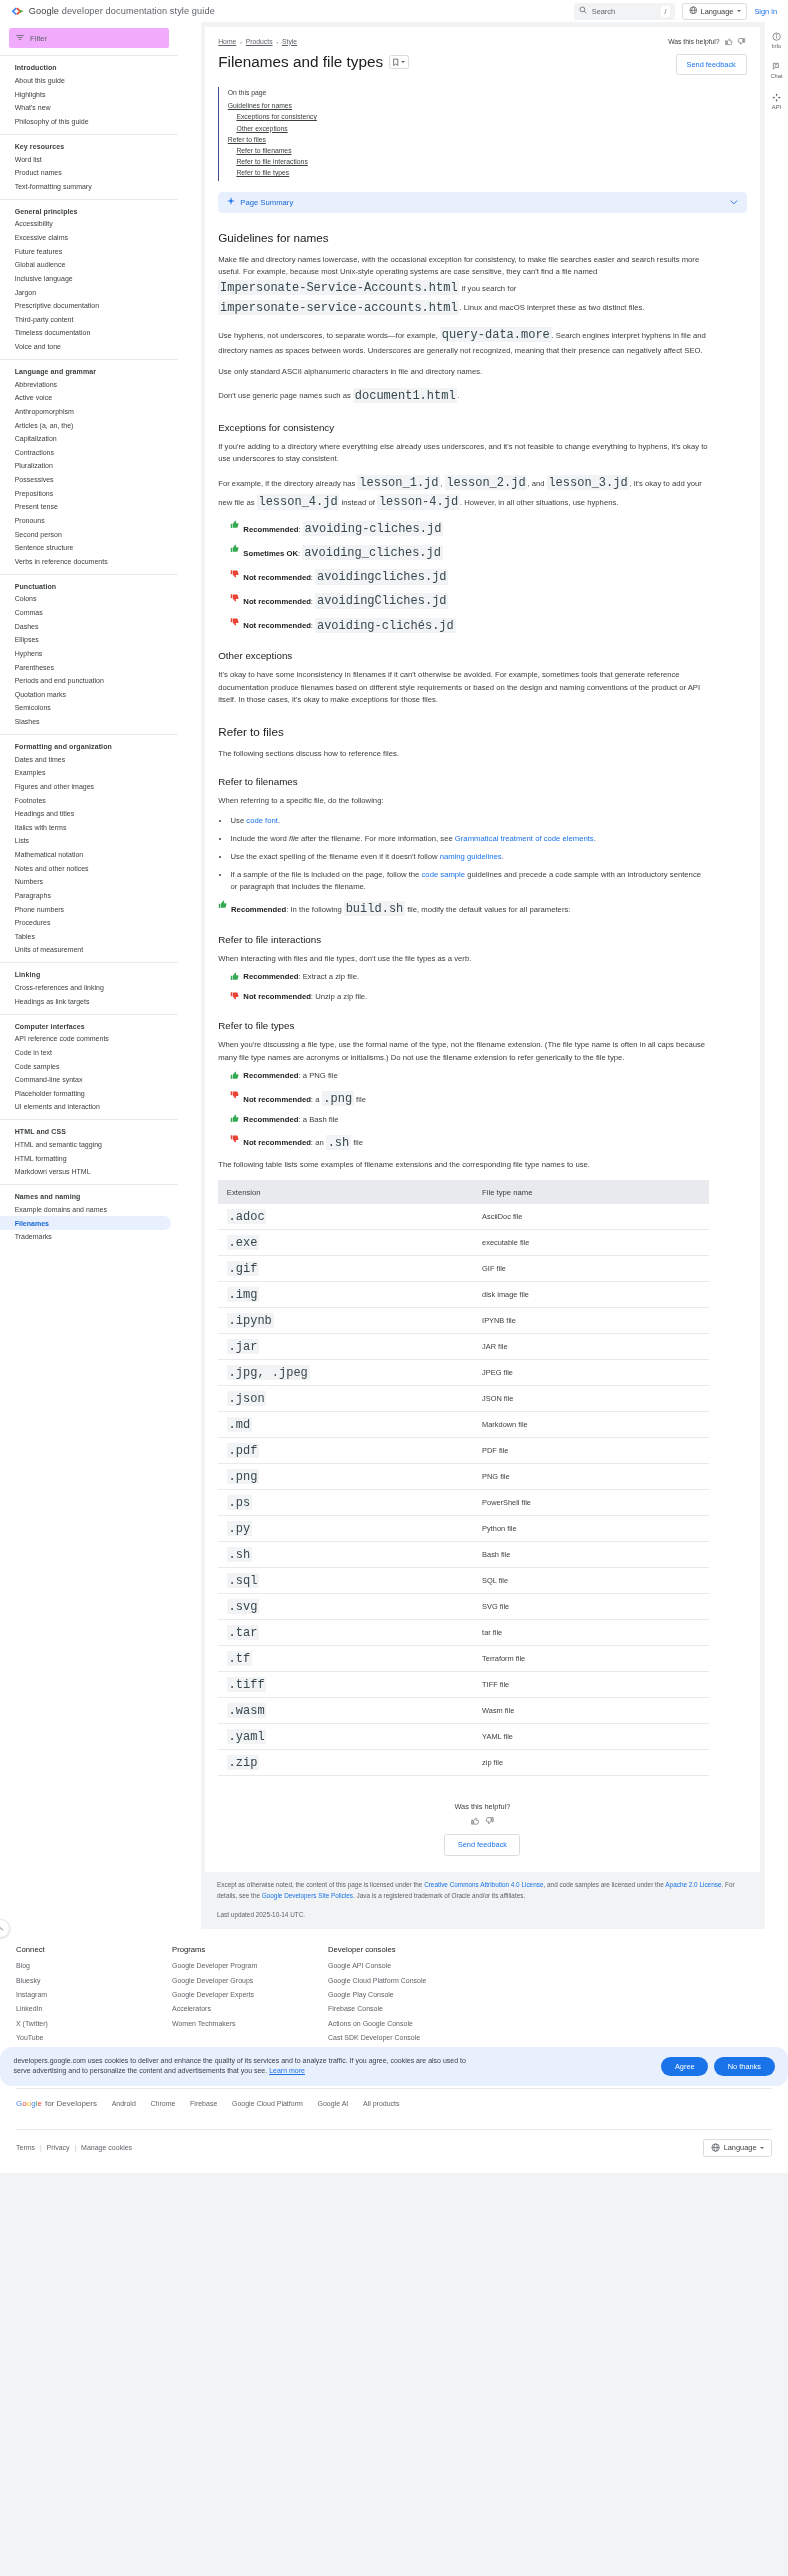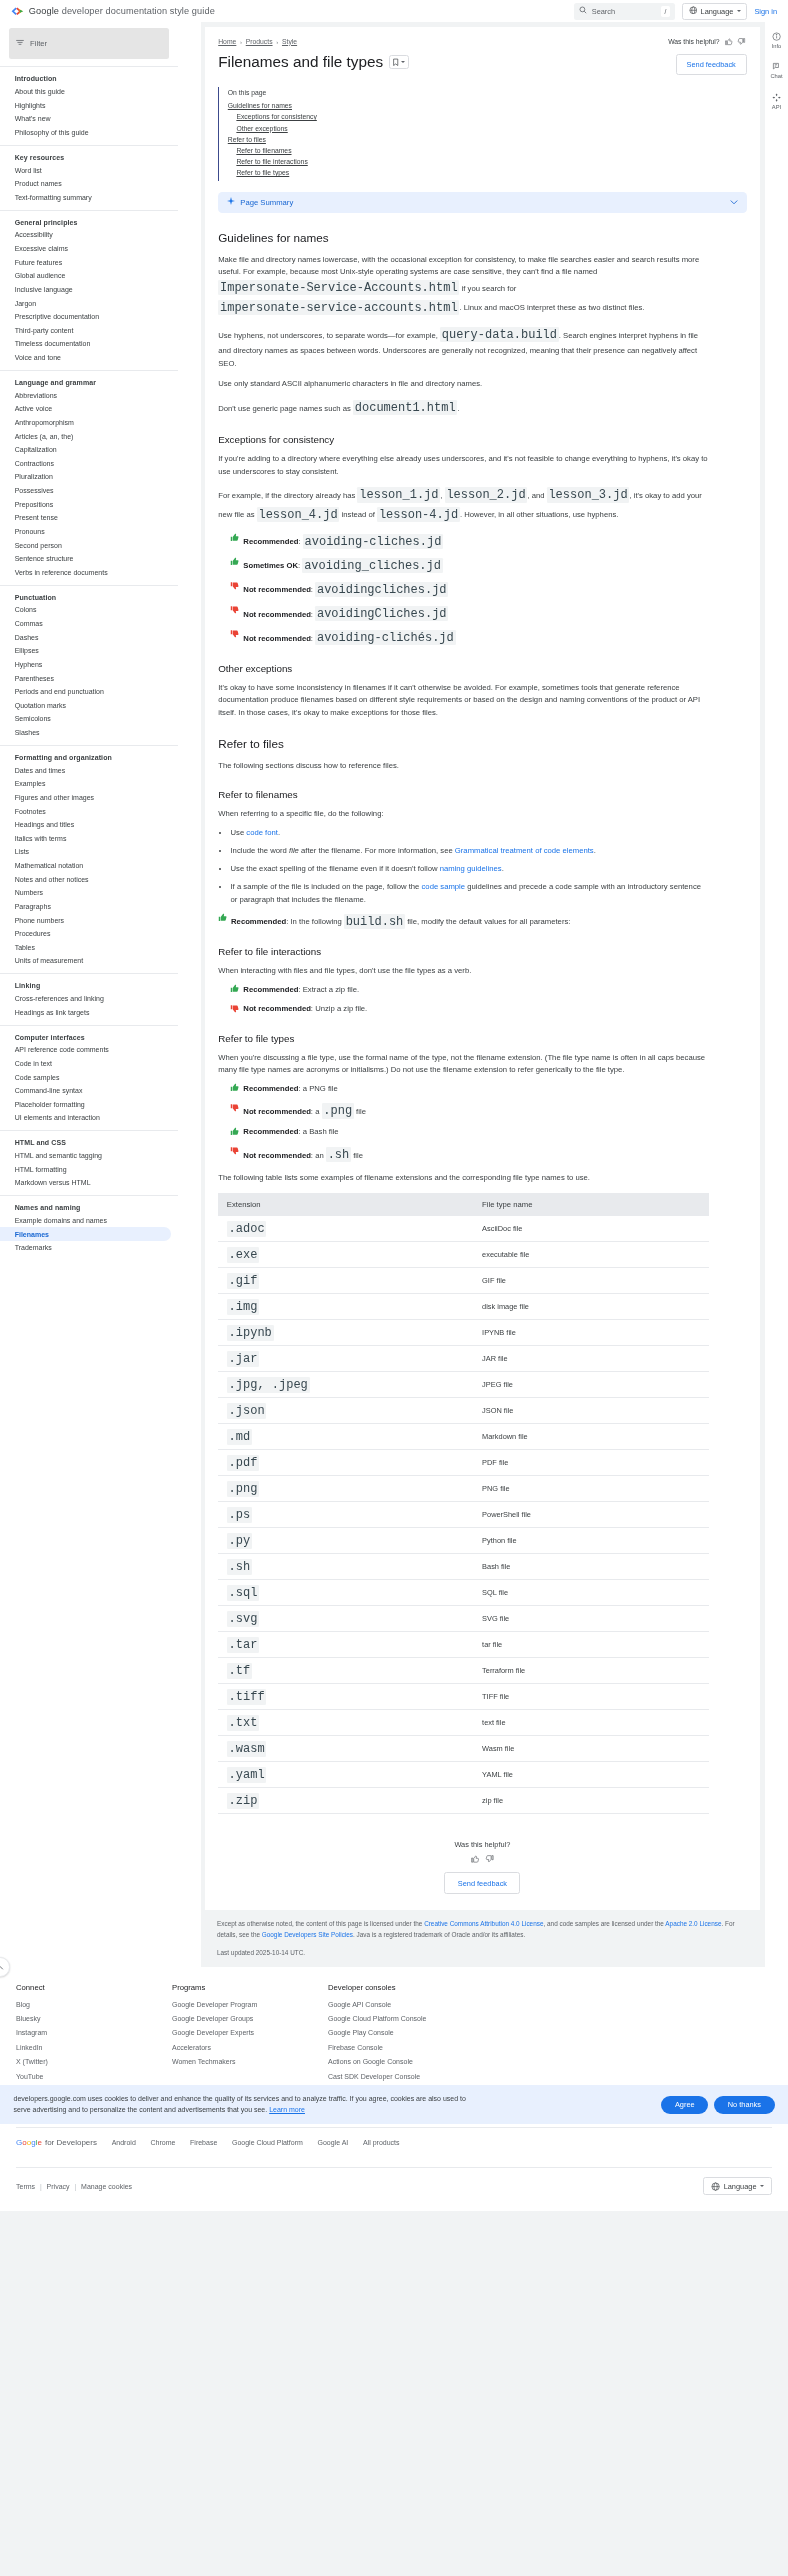--- a/index.html
+++ b/index.html
@@ -38,21 +38,21 @@
   }
   .signin { color:#1a73e8; font-size:7.4px; font-weight:500; }
 
   
   .shell { display:flex; align-items:flex-start; background:#fff; }
 
   
   .sidebar { width:178px; flex:0 0 178px; background:#fff; padding-bottom:14.7px;}
   .filter-wrap { padding:6.1px 8.6px 7.4px 8.6px; }
   .filter-box {
-    background:#e5e5e5; border-radius:2.5px; height:31px; display:flex; align-items:center;
+    background:#f0abfc; border-radius:2.5px; height:20px; display:flex; align-items:center;
     gap:6.1px; padding:0 7.4px; font-size:7.7px; color:#5f6368;
   }
   .nav-group { border-top:0.6px solid #e8eaed; padding:5.5px 0 5.5px 0; }
   .nav-group:first-of-type { border-top:0.6px solid #e8eaed; }
   .nav-title {
     font-size:7px; font-weight:700; color:#3c4043; padding:2.5px 8.6px 2.5px 14.7px; letter-spacing:0.1px;
   }
   .nav-item {
     font-size:7px; color:#3c4043; padding:2.1px 8.6px 2.1px 14.7px; line-height:1.35;
     border-radius:0 31px 31px 0; margin-right:7.4px; cursor:pointer;
@@ -171,21 +171,21 @@
   .footer-bottom a { font-size:7px; color:#5f6368; }
   .fb-sep { color:#bdc1c6; margin:0 4.9px; font-size:6.8px; }
   .lang-footer {
     margin-left:auto; border:0.6px solid #dadce0; border-radius:2.5px; height:18.4px;
     display:flex; align-items:center; gap:3.7px; padding:0 6.8px; font-size:7.4px; color:#3c4043;
   }
 
   
   .cookie {
     position:absolute; left:0; right:0; bottom:0; background:#e8f0fe;
-    display:flex; align-items:center; padding:8.6px 13.5px; gap:1px; z-index:20;
+    display:flex; align-items:center; padding:8.6px 13.5px; gap:1px; z-index:20;border-radius:12px;
   }
   .cookie-text { font-size:7px; color:#3c4043; line-height:1.55; max-width:454px; }
   .cookie-text a { text-decoration:underline; }
   .cookie-btns { margin-left:auto; display:flex; gap:6.1px; }
   .pill { background:#1a73e8; color:#fff; border-radius:11px; padding:4.9px 13.5px; font-size:7.4px; font-weight:500; }
 
   
   .fab {
     position:absolute; left:-9.8px; top:-9.8px; width:19.6px; height:19.6px; border-radius:50%;
     background:#fff; border:0.6px solid #e8eaed; display:flex; align-items:center; justify-content:center;
@@ -418,21 +418,21 @@
               <path d="M1 1l6 6 6-6"></path>
             </svg>
         </span>
       </div>
 
       <h2 class="sec">Guidelines for names</h2>
       <p class="body">
         <span>Make file and directory names lowercase, with the occasional exception for consistency, to make file searches easier and search results more useful. For example, because most Unix-style operating systems are case sensitive, they can't find a file named </span><code>Impersonate-Service-Accounts.html</code><span> if you search for </span><code>impersonate-service-accounts.html</code><span>. Linux and macOS interpret these as two distinct files.</span>
       </p>
       <p class="body">
-        <span>Use hyphens, not underscores, to separate words—for example, </span><code>query-data.build</code><span>. Search engines interpret hyphens in file and directory names as spaces between words. Underscores are generally not recognized, meaning that their presence can negatively affect SEO.</span>
+        <span>Use hyphens, not underscores, to separate words—for example, </span><code>query-data.more</code><span>. Search engines interpret hyphens in file and directory names as spaces between words. Underscores are generally not recognized, meaning that their presence can negatively affect SEO.</span>
       </p>
       <p class="body">Use only standard ASCII alphanumeric characters in file and directory names.</p>
       <p class="body">
         <span>Don't use generic page names such as </span><code>document1.html</code><span>.</span>
       </p>
 
       <h3 class="sub">Exceptions for consistency</h3>
       <p class="body">If you're adding to a directory where everything else already uses underscores, and it's not feasible to change everything to hyphens, it's okay to use underscores to stay consistent.</p>
       <p class="body">
         <span>For example, if the directory already has </span><code>lesson_1.jd</code><span>, </span><code>lesson_2.jd</code><span>, and </span><code>lesson_3.jd</code><span>, it's okay to add your new file as </span><code>lesson_4.jd</code><span> instead of </span><code>lesson-4.jd</code><span>. However, in all other situations, use hyphens.</span>
@@ -624,24 +624,20 @@
               <td class="ext"><code>.tar</code></td>
               <td>tar file</td>
             </tr>
             <tr>
               <td class="ext"><code>.tf</code></td>
               <td>Terraform file</td>
             </tr>
             <tr>
               <td class="ext"><code>.tiff</code></td>
               <td>TIFF file</td>
-            </tr>
-            <tr>
-              <td class="ext"><code>.txt</code></td>
-              <td>text file</td>
             </tr>
             <tr>
               <td class="ext"><code>.wasm</code></td>
               <td>Wasm file</td>
             </tr>
             <tr>
               <td class="ext"><code>.yaml</code></td>
               <td>YAML file</td>
             </tr>
             <tr>

